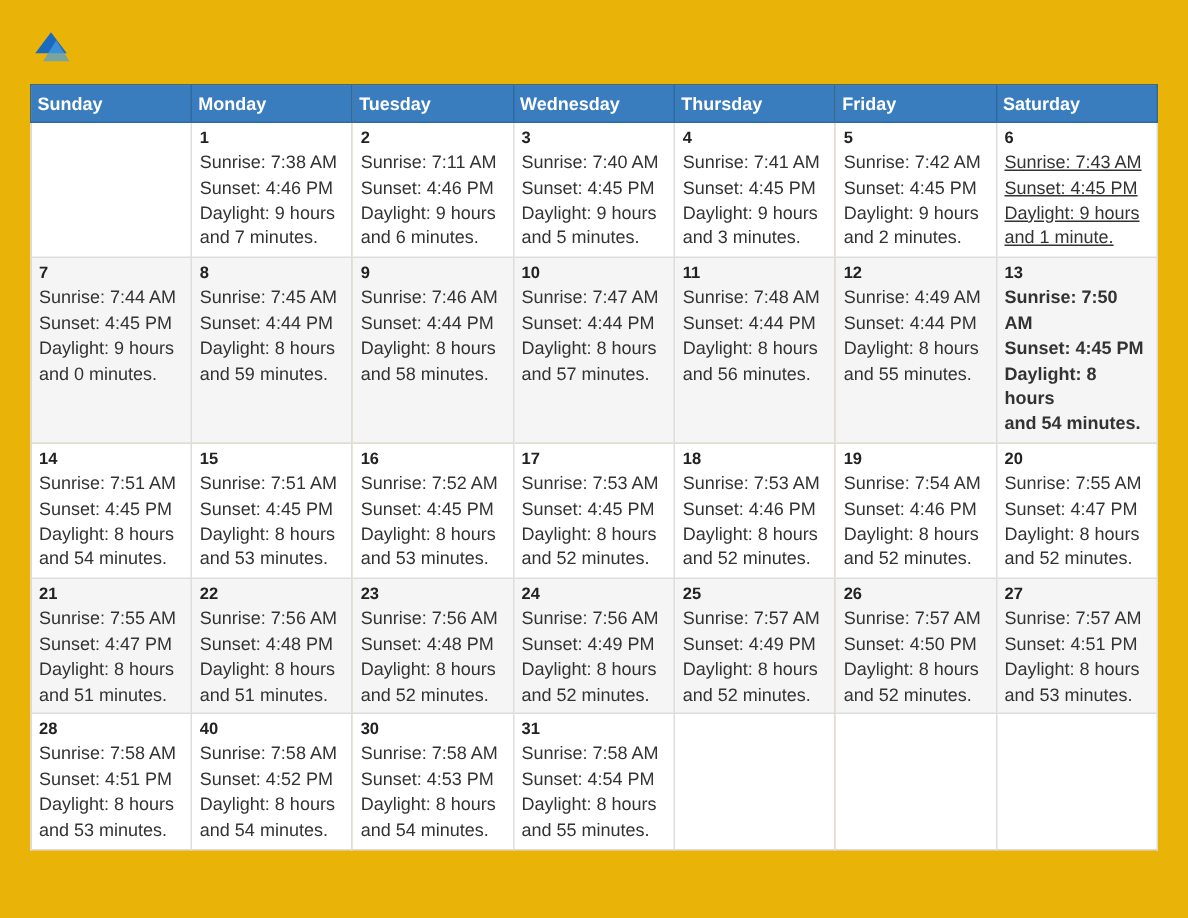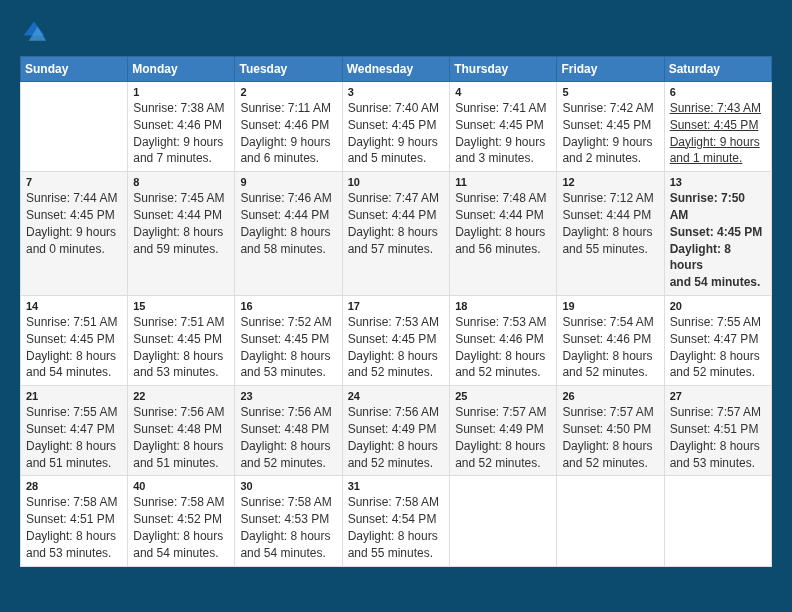--- a/index.html
+++ b/index.html
@@ -6,21 +6,21 @@
     body {
       width: 792px;
       height: 612px;
       font-family: Arial, sans-serif;
       background: #fff;
       overflow: hidden;
     }
     .page {
       width: 792px;
       height: 612px;
-      background: #0c4a6e;
+      background: #eab308;
       padding: 18px 20px 14px 20px;
     }
     .header {
       display: flex;
       align-items: flex-start;
       justify-content: space-between;
       margin-bottom: 10px;
     }
     .logo {
       display: flex;
@@ -177,21 +177,21 @@
 Daylight: 8 hours
 and 58 minutes.</span></td>
           <td><span class="day-num">10</span><span class="day-info" style="white-space: pre-line;">Sunrise: 7:47 AM
 Sunset: 4:44 PM
 Daylight: 8 hours
 and 57 minutes.</span></td>
           <td><span class="day-num">11</span><span class="day-info" style="white-space: pre-line;">Sunrise: 7:48 AM
 Sunset: 4:44 PM
 Daylight: 8 hours
 and 56 minutes.</span></td>
-          <td><span class="day-num">12</span><span class="day-info" style="white-space: pre-line;">Sunrise: 7:12 AM
+          <td><span class="day-num">12</span><span class="day-info" style="white-space: pre-line;">Sunrise: 4:49 AM
 Sunset: 4:44 PM
 Daylight: 8 hours
 and 55 minutes.</span></td>
           <td><span class="day-num">13</span><span class="day-info" style="white-space: pre-line; font-weight: bold;">Sunrise: 7:50 AM
 Sunset: 4:45 PM
 Daylight: 8 hours
 and 54 minutes.</span></td>
         </tr>
         <tr>
           <td><span class="day-num">14</span><span class="day-info" style="white-space: pre-line;">Sunrise: 7:51 AM

